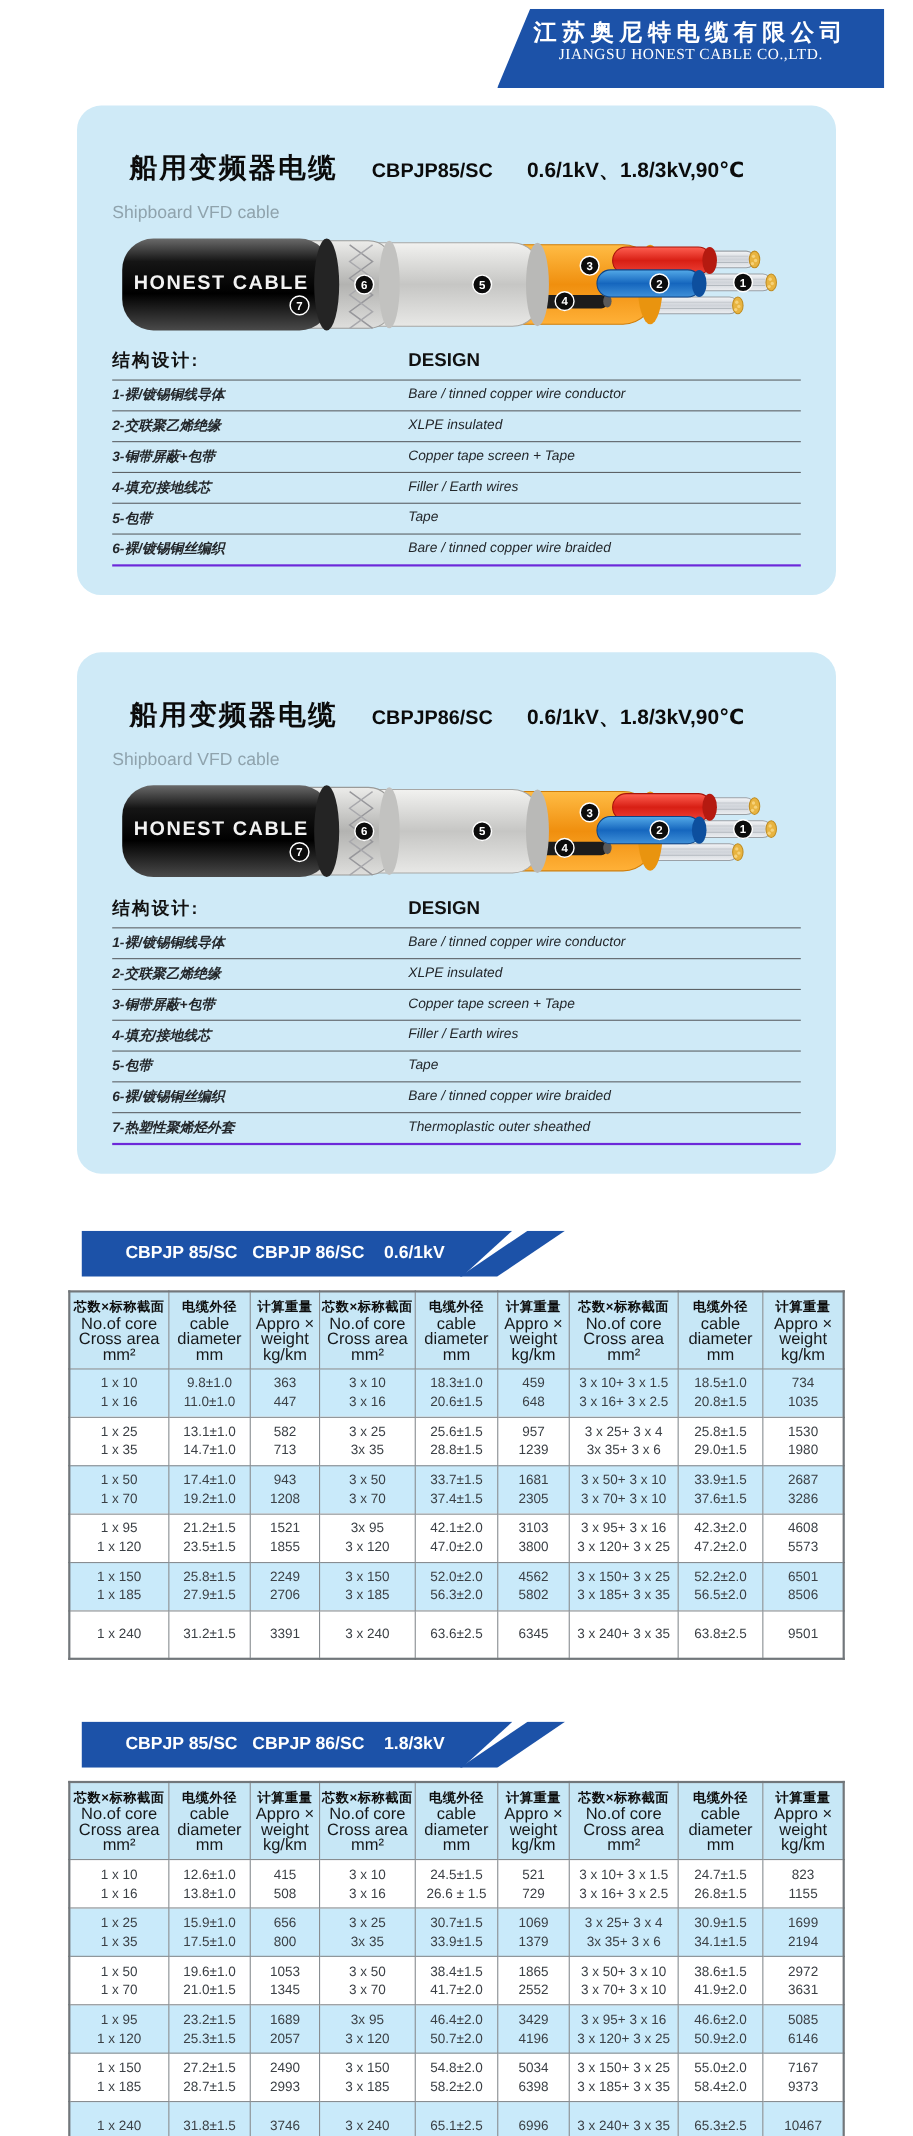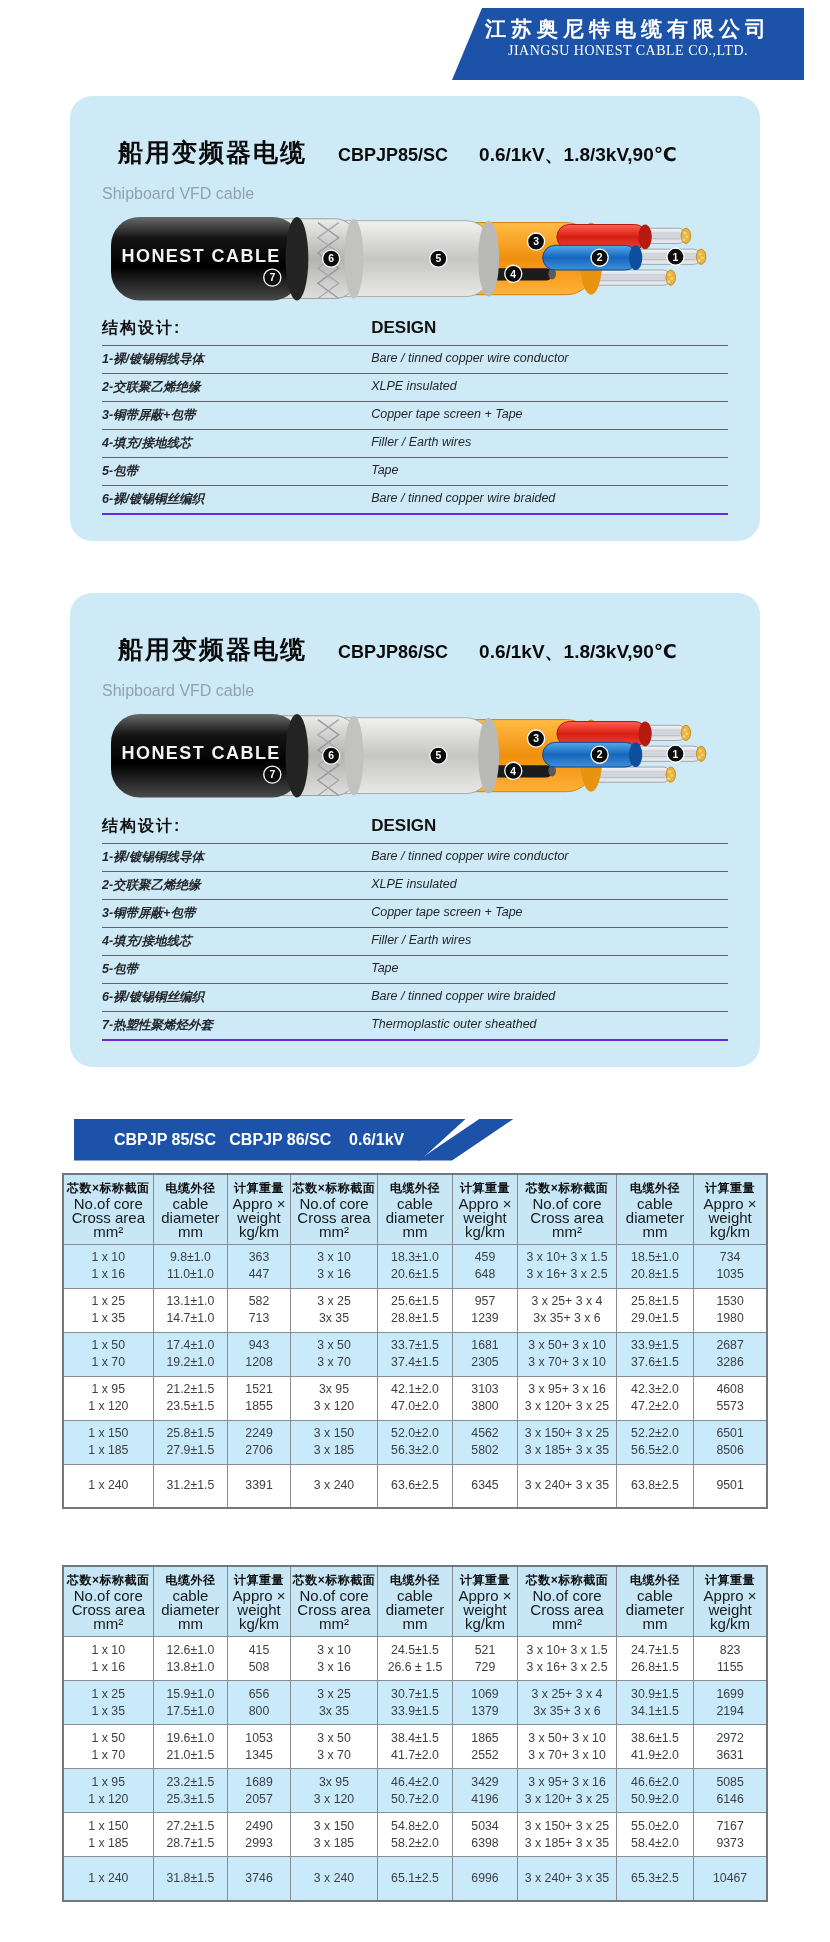--- a/index.html
+++ b/index.html
@@ -492,20 +492,24 @@
               <td>6345</td>
               <td>3 x 240+ 3 x 35</td>
               <td>63.8±2.5</td>
               <td>9501</td>
             </tr>
           </tbody>
     </table>
   </section>
 
   <section class="spec">
+    <div class="bar-wrap">
+      <div class="bar"><span>CBPJP 85/SC   CBPJP 86/SC    1.8/3kV</span></div>
+      <div class="bar-accent"></div>
+    </div>
     <table class="spec-table">
       <colgroup>
         <col style="width:12.8%">
             <col style="width:10.6%">
             <col style="width:8.9%">
         <col style="width:12.4%">
             <col style="width:10.6%">
             <col style="width:9.3%">
         <col style="width:14.0%">
             <col style="width:11.0%">

